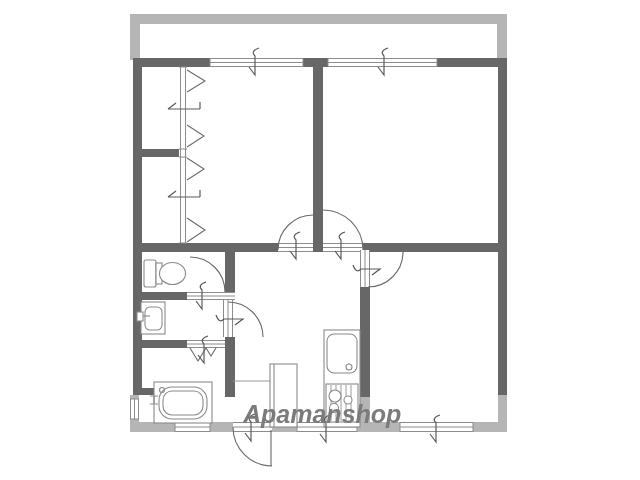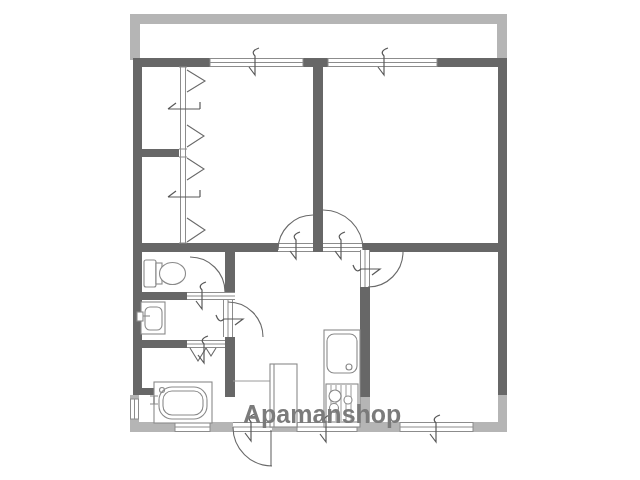--- a/index.html
+++ b/index.html
@@ -1,21 +1,21 @@
 <!DOCTYPE html>
 <html style="--wall: #676767; --bal: #b5b5b5; --line: #6a6a6a; --opline: #8c8c8c; --fxline: #8a8a8a; --wm: #7b7b7b; --bg: #ffffff;"><head>
 <meta charset="utf-8">
 <style>
   :root{
     --bg:#ffffff; --wall:#676767; --bal:#b5b5b5; --line:#6a6a6a;
     --fxline:#8a8a8a; --wm:#7b7b7b; --opline:#8c8c8c;
   }
   html,body{margin:0;padding:0;background:#fff;}
   .canvas{position:relative;width:556px;height:480px;background:var(--bg);overflow:hidden;
-          font-family:"Liberation Sans", sans-serif;}
+          font-family:"Liberation Sans", sans-serif;font-style:italic;}
   svg{position:absolute;left:0;top:0;}
   .wall{fill:var(--wall);}
   .bal{fill:var(--bal);}
   .wht{fill:#ffffff;}
   .op{stroke:var(--opline);stroke-width:1;fill:none;}
   .arc{stroke:var(--line);stroke-width:1.1;fill:none;}
   .sq{stroke:#5a5a5a;stroke-width:1.2;fill:none;}
   .fx{stroke:var(--fxline);stroke-width:1.1;fill:#ffffff;}
   .fxn{stroke:var(--fxline);stroke-width:1.1;fill:none;}
   .thin{stroke:#9a9a9a;stroke-width:1;fill:none;}

